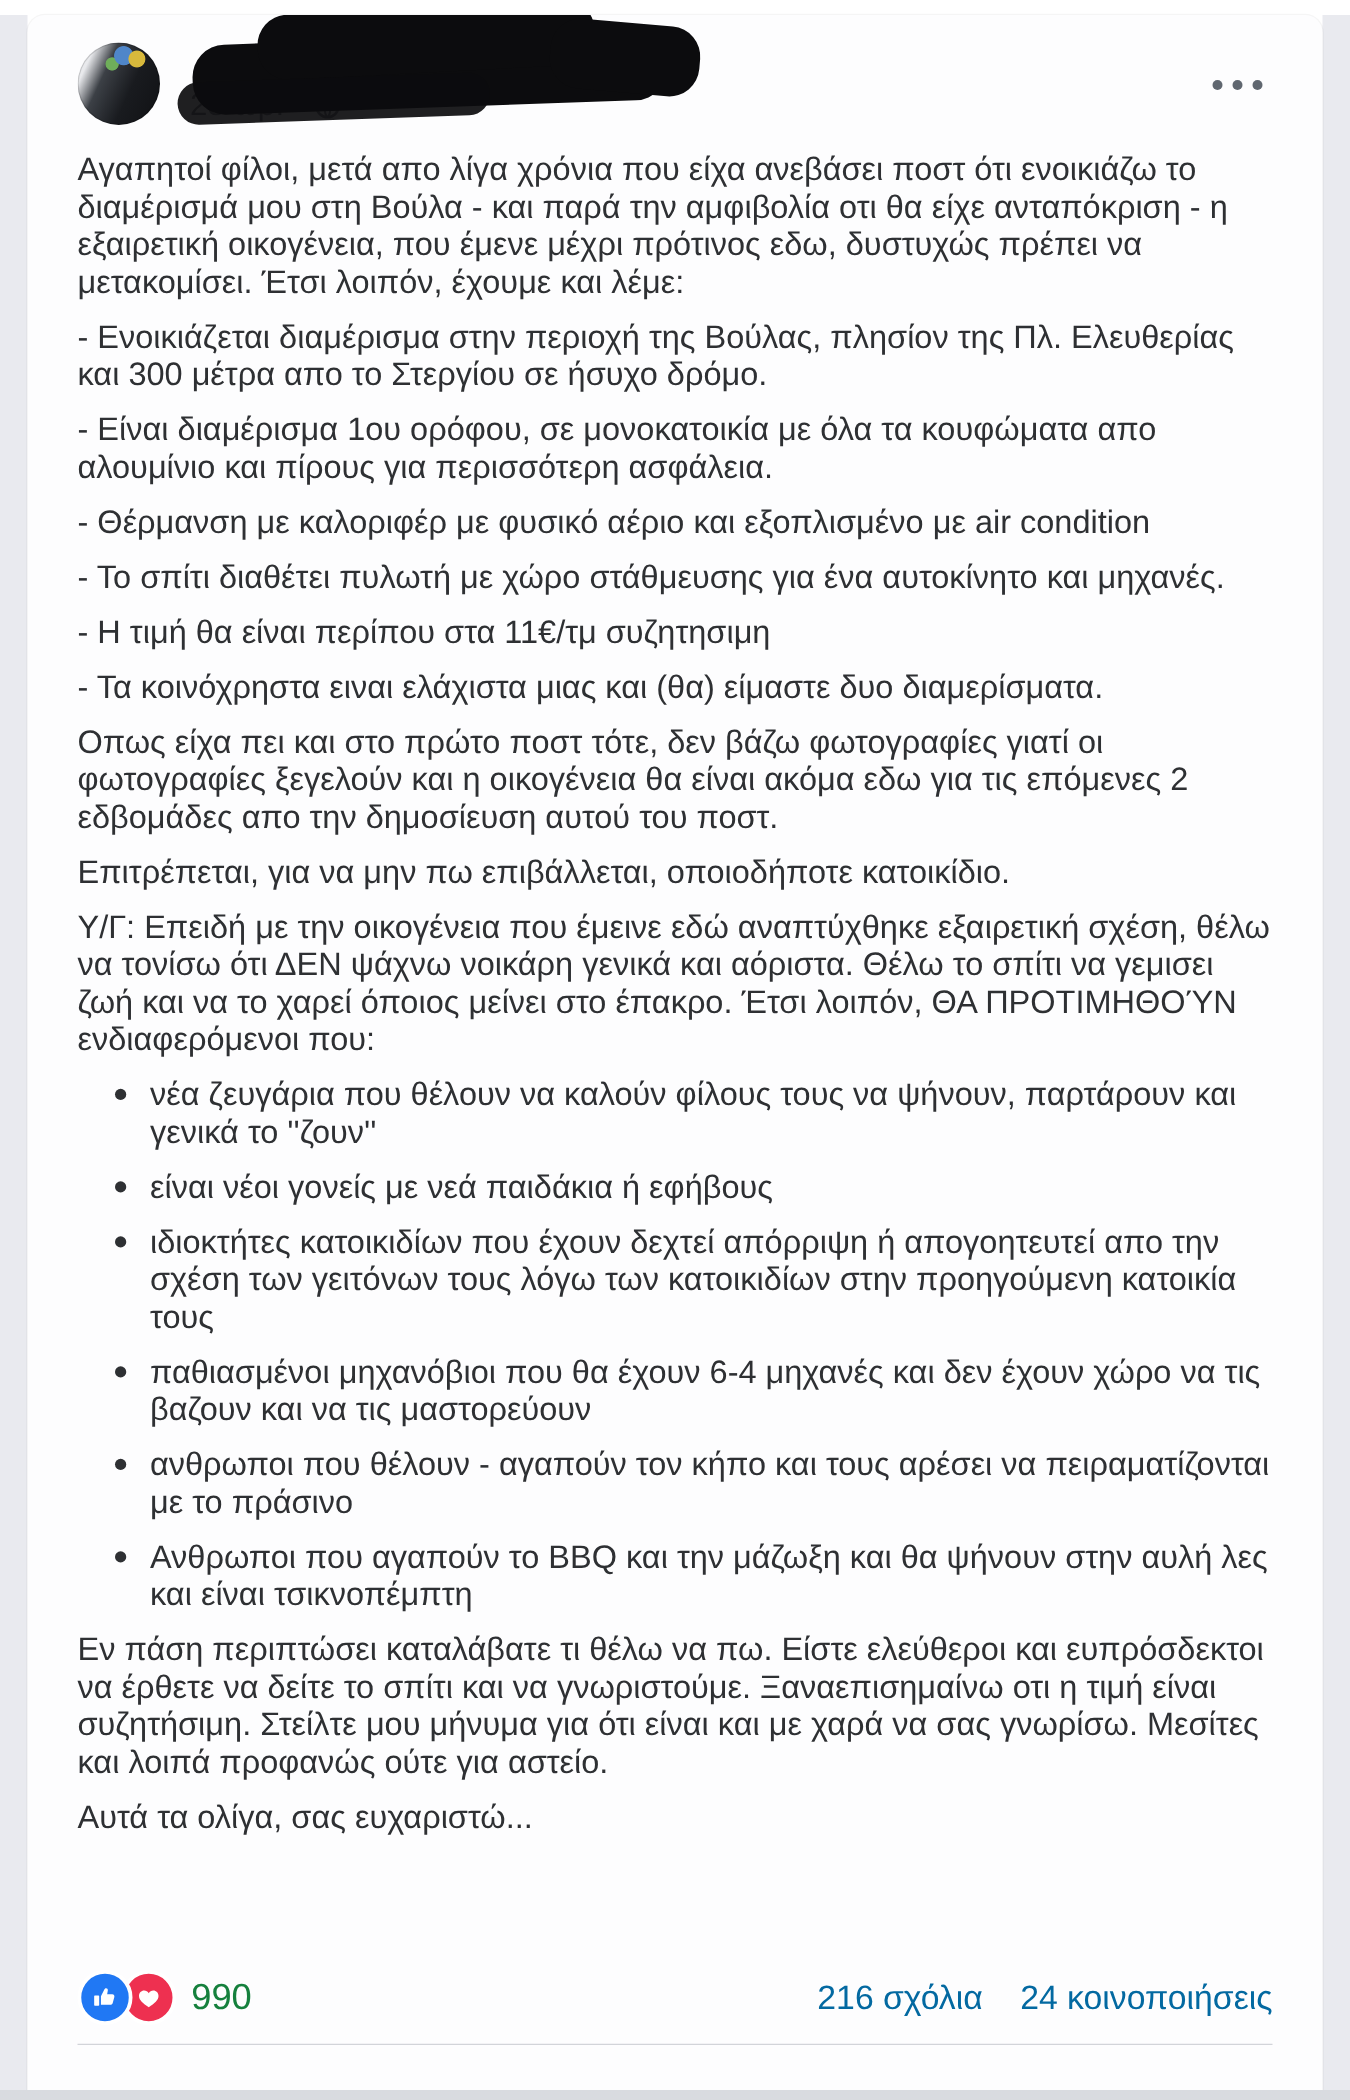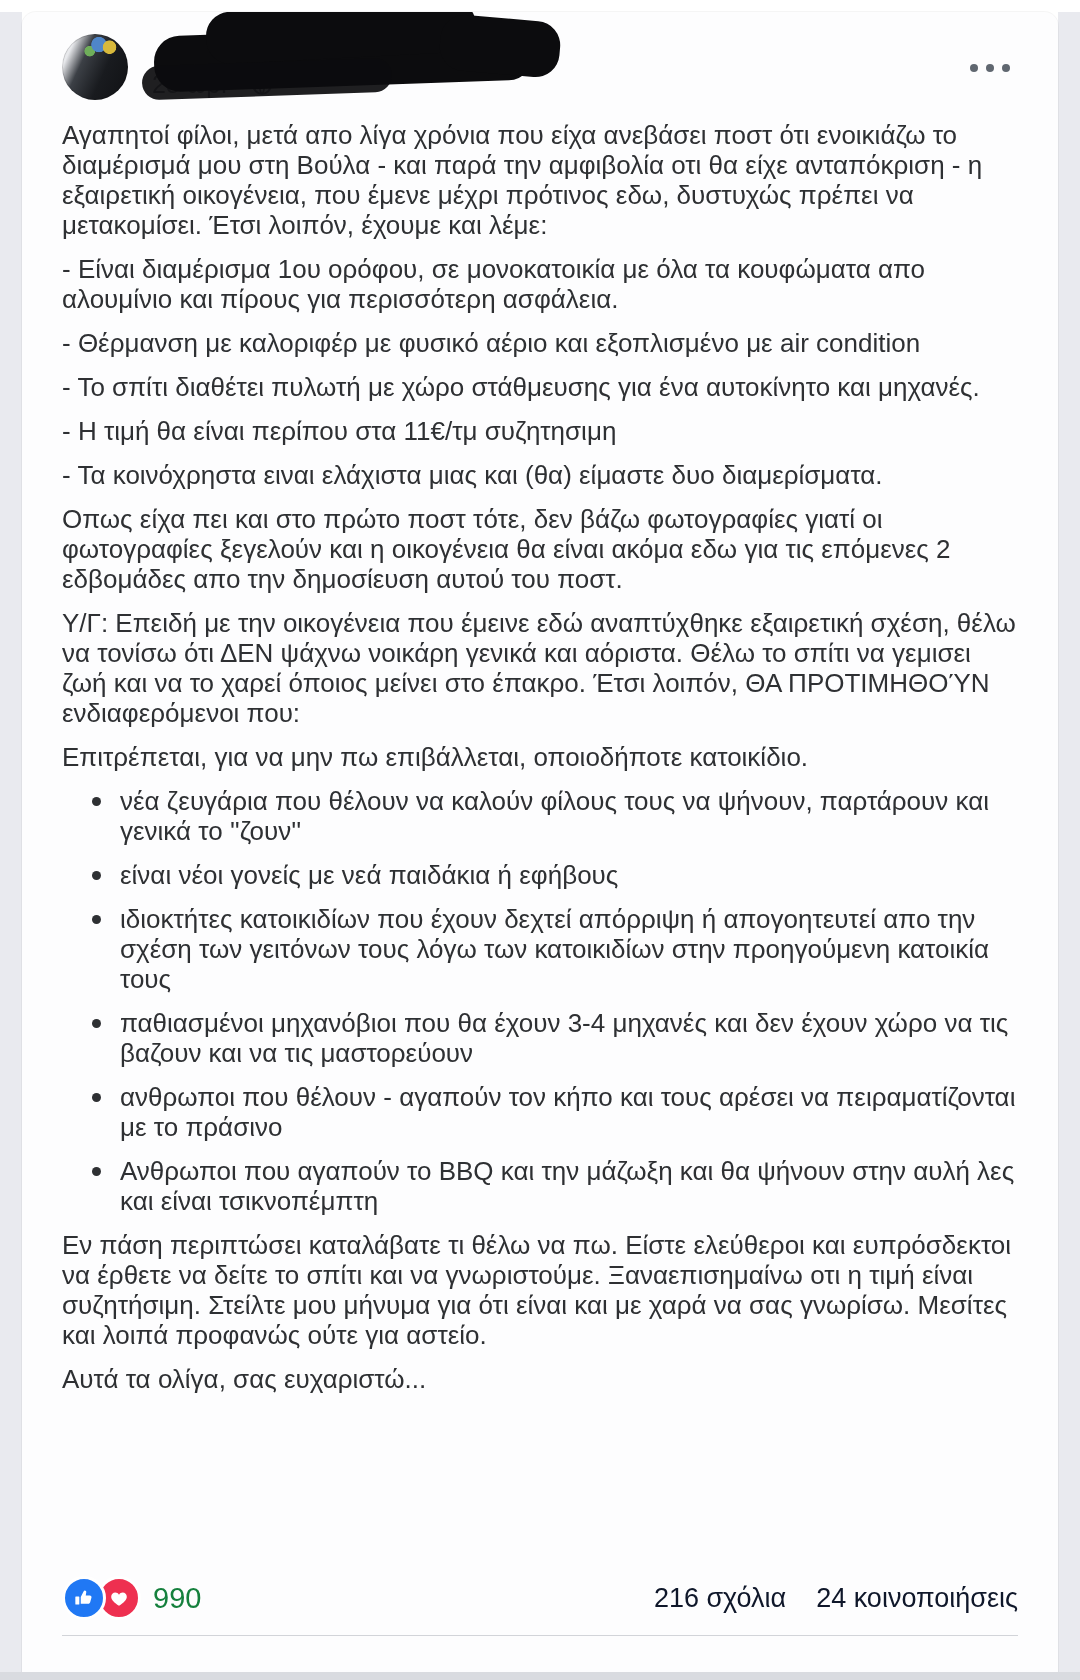--- a/index.html
+++ b/index.html
@@ -49,21 +49,21 @@
   
   .post-footer{margin-top:auto;flex:0 0 auto;padding:0 40px 36px 40px;}
   .counts-row{display:flex;align-items:center;height:58px;}
   .reaction-icons{display:flex;align-items:center;}
   .reaction{width:44px;height:44px;border-radius:50%;border:3px solid #ffffff;box-sizing:border-box;
     display:flex;align-items:center;justify-content:center;cursor:pointer;}
   .reaction.like{z-index:2;}
   .reaction.love{margin-left:-9px;z-index:1;}
   .count{color:#15803d;font-size:29px;margin-left:12px;cursor:pointer;}
   .flex-spacer{flex:1;}
-  .stats{display:flex;gap:30px;color:#0f172a;font-size:27px;}
+  .stats{display:flex;gap:30px;color:#0369a1;font-size:27px;}
   .stat{cursor:pointer;white-space:nowrap;}
   .divider{height:1px;background:#d2d4d9;margin-top:8px;}
 </style>
 </head>
 <body>
 
 <div class="canvas">
   <div class="side-strip left"></div>
   <div class="side-strip right"></div>
 
@@ -93,34 +93,35 @@
       <div class="menu-dots">
         <i></i>
           <i></i>
           <i></i>
       </div>
     </div>
 
     <div class="post-body">
       <div>
           <p>Αγαπητοί φίλοι, μετά απο λίγα χρόνια που είχα ανεβάσει ποστ ότι ενοικιάζω το διαμέρισμά μου στη Βούλα - και παρά την αμφιβολία οτι θα είχε ανταπόκριση - η εξαιρετική οικογένεια, που έμενε μέχρι πρότινος εδω, δυστυχώς πρέπει να μετακομίσει. Έτσι λοιπόν, έχουμε και λέμε:</p>
+          <p>- Ενοικιάζεται διαμέρισμα στην περιοχή της Βούλας, πλησίον της Πλ. Ελευθερίας και 300 μέτρα απο το Στεργίου σε ήσυχο δρόμο.</p>
           <p>- Είναι διαμέρισμα 1ου ορόφου, σε μονοκατοικία με όλα τα κουφώματα απο αλουμίνιο και πίρους για περισσότερη ασφάλεια.</p>
           <p>- Θέρμανση με καλοριφέρ με φυσικό αέριο και εξοπλισμένο με air condition</p>
           <p>- Το σπίτι διαθέτει πυλωτή με χώρο στάθμευσης για ένα αυτοκίνητο και μηχανές.</p>
           <p>- Η τιμή θα είναι περίπου στα 11€/τμ συζητησιμη</p>
           <p>- Τα κοινόχρηστα ειναι ελάχιστα μιας και (θα) είμαστε δυο διαμερίσματα.</p>
           <p>Οπως είχα πει και στο πρώτο ποστ τότε, δεν βάζω φωτογραφίες γιατί οι φωτογραφίες ξεγελούν και η οικογένεια θα είναι ακόμα εδω για τις επόμενες 2 εδβομάδες απο την δημοσίευση αυτού του ποστ.</p>
+          <p>Επιτρέπεται, για να μην πω επιβάλλεται, οποιοδήποτε κατοικίδιο.</p>
           <p>Υ/Γ: Επειδή με την οικογένεια που έμεινε εδώ αναπτύχθηκε εξαιρετική σχέση, θέλω να τονίσω ότι ΔΕΝ ψάχνω νοικάρη γενικά και αόριστα. Θέλω το σπίτι να γεμισει ζωή και να το χαρεί όποιος μείνει στο έπακρο. Έτσι λοιπόν, ΘΑ ΠΡΟΤΙΜΗΘΟΎΝ ενδιαφερόμενοι που:</p>
-          <p>Επιτρέπεται, για να μην πω επιβάλλεται, οποιοδήποτε κατοικίδιο.</p>
         </div>
       <ul>
           <li>νέα ζευγάρια που θέλουν να καλούν φίλους τους να ψήνουν, παρτάρουν και γενικά το ''ζουν''</li>
           <li>είναι νέοι γονείς με νεά παιδάκια ή εφήβους</li>
           <li>ιδιοκτήτες κατοικιδίων που έχουν δεχτεί απόρριψη ή απογοητευτεί απο την σχέση των γειτόνων τους λόγω των κατοικιδίων στην προηγούμενη κατοικία τους</li>
-          <li>παθιασμένοι μηχανόβιοι που θα έχουν 3-4 μηχανές και δεν έχουν χώρο να τις βαζουν και να τις μαστορεύουν</li>
+          <li>παθιασμένοι μηχανόβιοι που θα έχουν 6-4 μηχανές και δεν έχουν χώρο να τις βαζουν και να τις μαστορεύουν</li>
           <li>ανθρωποι που θέλουν - αγαπούν τον κήπο και τους αρέσει να πειραματίζονται με το πράσινο</li>
           <li>Ανθρωποι που αγαπούν το BBQ και την μάζωξη και θα ψήνουν στην αυλή λες και είναι τσικνοπέμπτη</li>
         </ul>
       <div>
           <p>Εν πάση περιπτώσει καταλάβατε τι θέλω να πω. Είστε ελεύθεροι και ευπρόσδεκτοι να έρθετε να δείτε το σπίτι και να γνωριστούμε. Ξαναεπισημαίνω οτι η τιμή είναι συζητήσιμη. Στείλτε μου μήνυμα για ότι είναι και με χαρά να σας γνωρίσω. Μεσίτες και λοιπά προφανώς ούτε για αστείο.</p>
           <p>Αυτά τα ολίγα, σας ευχαριστώ...</p>
         </div>
     </div>
 
     <div class="post-footer">

